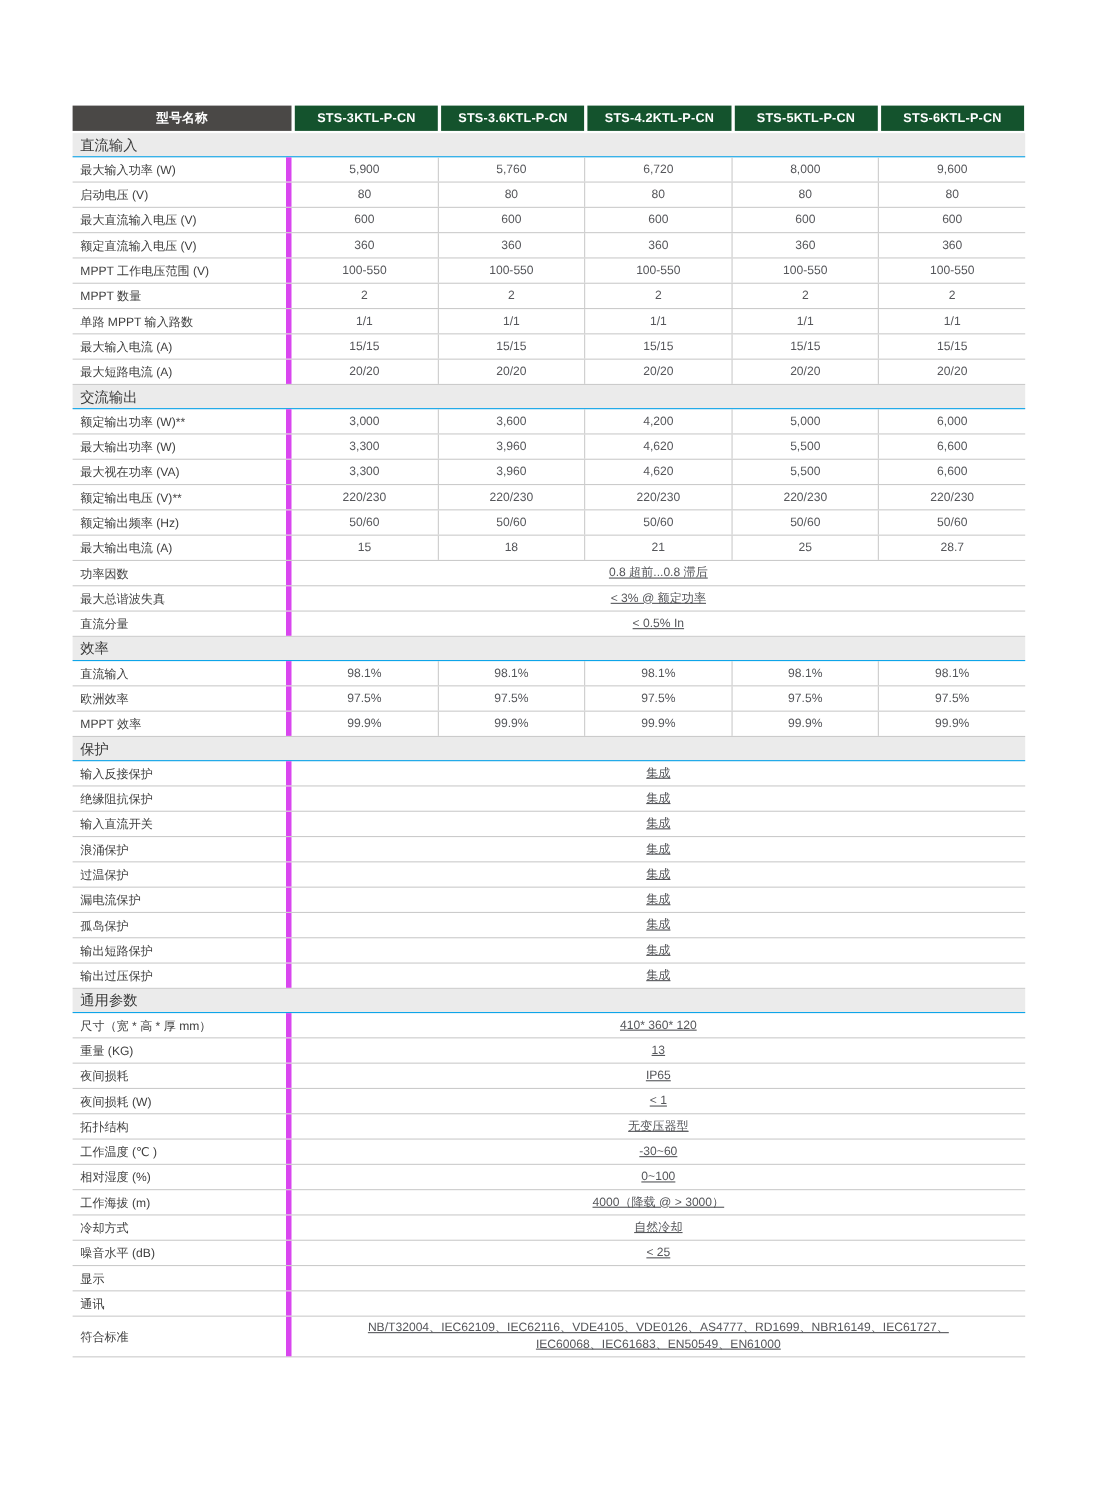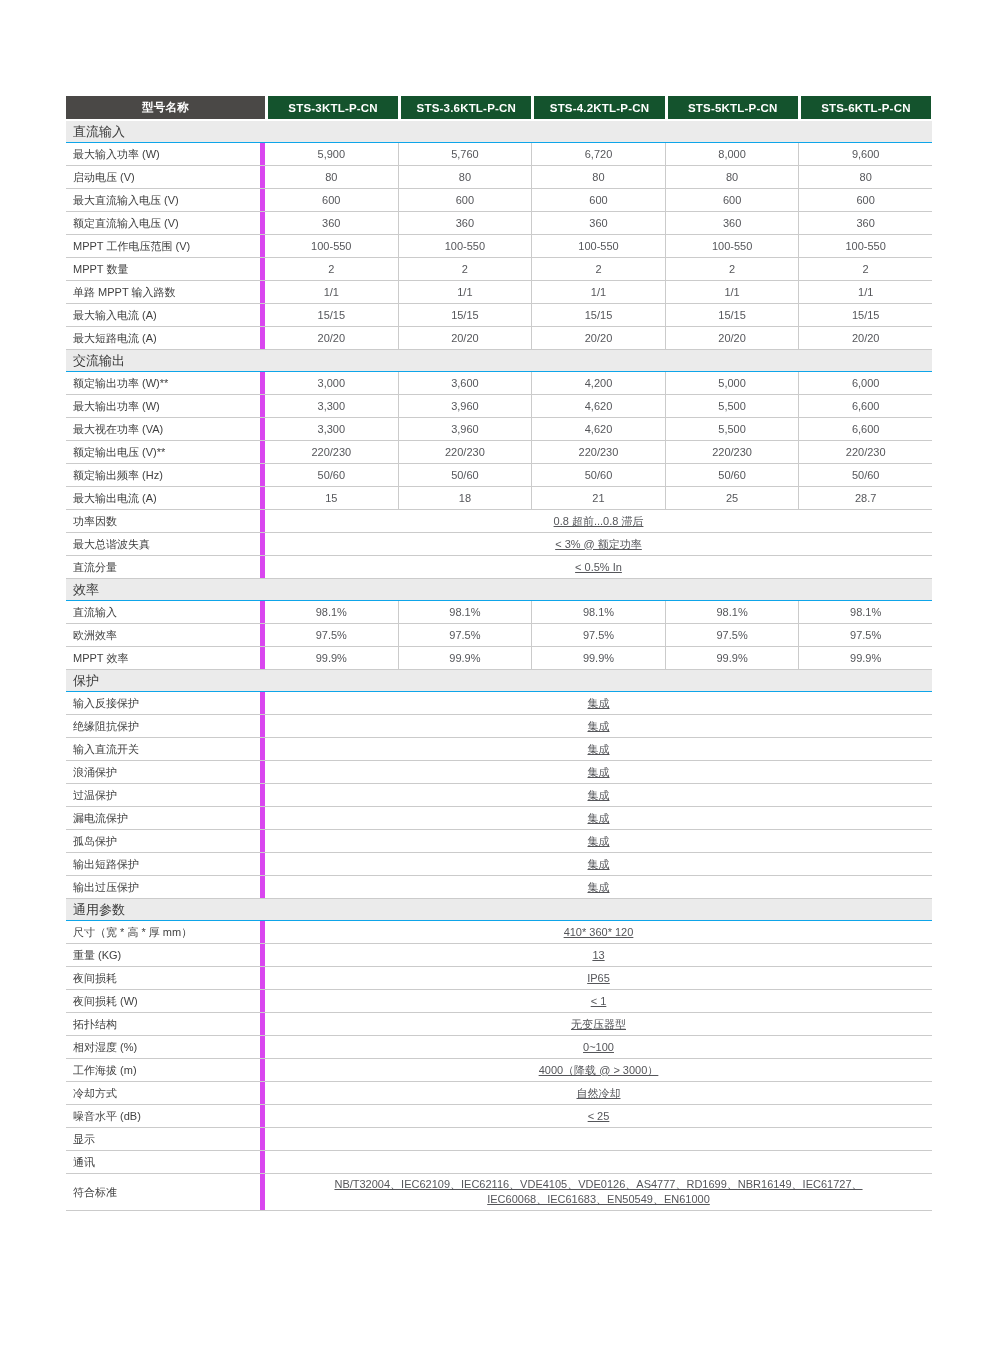--- a/index.html
+++ b/index.html
@@ -328,20 +328,24 @@
         </div>
         <div class="row">
           <div class="cell-label">夜间损耗 (W)</div>
           <div class="cell-span">&lt; 1</div>
         </div>
         <div class="row">
           <div class="cell-label">拓扑结构</div>
           <div class="cell-span">无变压器型</div>
         </div>
         <div class="row">
+          <div class="cell-label">工作温度 (℃ )</div>
+          <div class="cell-span">-30~60</div>
+        </div>
+        <div class="row">
           <div class="cell-label">相对湿度 (%)</div>
           <div class="cell-span">0~100</div>
         </div>
         <div class="row">
           <div class="cell-label">工作海拔 (m)</div>
           <div class="cell-span">4000（降载 @ &gt; 3000）</div>
         </div>
         <div class="row">
           <div class="cell-label">冷却方式</div>
           <div class="cell-span">自然冷却</div>

